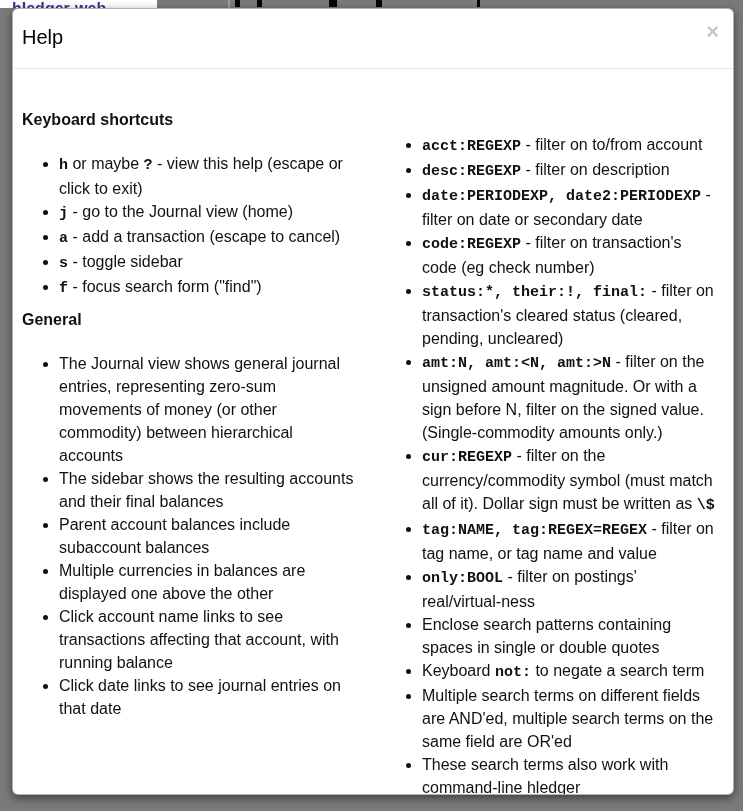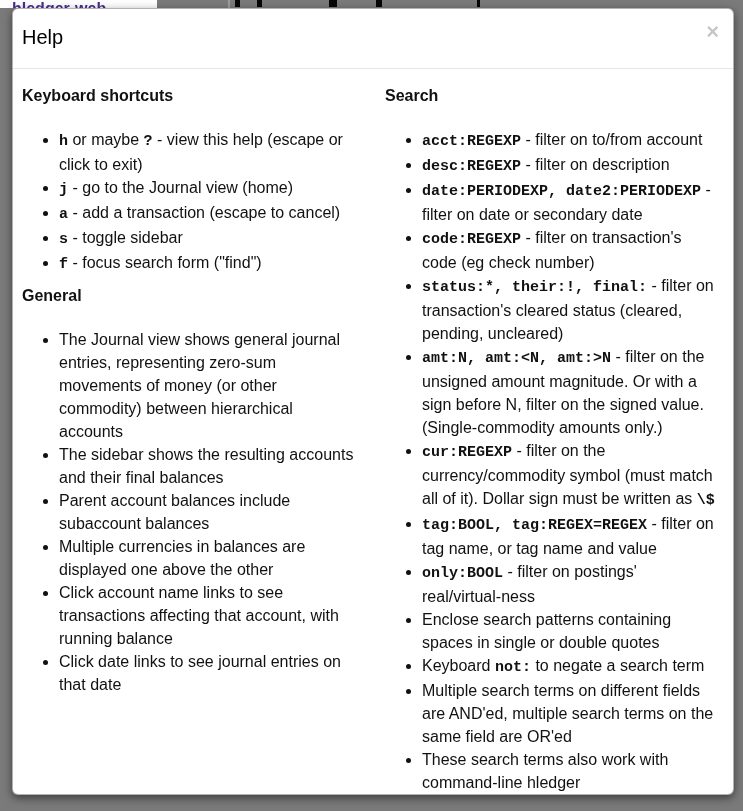--- a/index.html
+++ b/index.html
@@ -30,21 +30,21 @@
     box-shadow:0 3px 9px rgba(0,0,0,0.5); z-index:4; overflow:hidden;
   }
   .modal-header { position:relative; height:60px; padding:13px 15px 0 9px; border-bottom:1px solid #e5e5e5; }
   .modal-title { font-size:20px; font-weight:400; line-height:30px; color:#000; }
   .close-btn {
     position:absolute; right:14px; top:12px; font-size:22px; font-weight:bold;
     line-height:1; color:#000; opacity:0.22; cursor:pointer; border:none; background:none; padding:0;
     font-family:"Liberation Sans", sans-serif;
   }
   .modal-body { display:flex; padding:17px 18px 16px 9px; }
-  .col { width:333.5px; flex:0 0 auto; }
+  .col { width:333.5px; flex:0 0 auto;margin-top:24px; }
   .col-right { margin-left:29.5px; }
   .section-heading { font-size:16px; font-weight:bold; line-height:19px; color:#111; }
   .help-list + .section-heading { margin-top:5px; }
   .help-list { margin:23px 0 10px 0; padding:0 0 0 37px; list-style:disc; }
   .help-list li { font-size:16px; line-height:23px; color:#111; }
   code, .sep {
     font-family:"Liberation Mono", monospace;
     font-weight:bold; font-size:15px; color:#111;
   }
 </style>
@@ -85,30 +85,29 @@
         <ul class="help-list">
           <li><span>The Journal view shows general journal entries, representing zero-sum movements of money (or other commodity) between hierarchical accounts</span></li>
           <li><span>The sidebar shows the resulting accounts and their final balances</span></li>
           <li><span>Parent account balances include subaccount balances</span></li>
           <li><span>Multiple currencies in balances are displayed one above the other</span></li>
           <li><span>Click account name links to see transactions affecting that account, with running balance</span></li>
           <li><span>Click date links to see journal entries on that date</span></li>
         </ul>
       </div>
     <div class="col col-right">
-        <div class="section-heading">Search</div>
         <ul class="help-list">
           <li><code>acct:REGEXP</code><span> - filter on to/from account</span></li>
           <li><code>desc:REGEXP</code><span> - filter on description</span></li>
           <li><code>date:PERIODEXP</code><span class="sep">, </span><code>date2:PERIODEXP</code><span> - filter on date or secondary date</span></li>
           <li><code>code:REGEXP</code><span> - filter on transaction's code (eg check number)</span></li>
           <li><code>status:*</code><span class="sep">, </span><code>their:!</code><span class="sep">, </span><code>final:</code><span> - filter on transaction's cleared status (cleared, pending, uncleared)</span></li>
           <li><code>amt:N</code><span class="sep">, </span><code>amt:&lt;N</code><span class="sep">, </span><code>amt:&gt;N</code><span> - filter on the unsigned amount magnitude. Or with a sign before N, filter on the signed value. (Single-commodity amounts only.)</span></li>
           <li><code>cur:REGEXP</code><span> - filter on the currency/commodity symbol (must match all of it). Dollar sign must be written as </span><code>\$</code></li>
-          <li><code>tag:BOOL</code><span class="sep">, </span><code>tag:REGEX=REGEX</code><span> - filter on tag name, or tag name and value</span></li>
+          <li><code>tag:NAME</code><span class="sep">, </span><code>tag:REGEX=REGEX</code><span> - filter on tag name, or tag name and value</span></li>
           <li><code>only:BOOL</code><span> - filter on postings' real/virtual-ness</span></li>
           <li><span>Enclose search patterns containing spaces in single or double quotes</span></li>
           <li><span>Keyboard </span><code>not:</code><span> to negate a search term</span></li>
           <li><span>Multiple search terms on different fields are AND'ed, multiple search terms on the same field are OR'ed</span></li>
           <li><span>These search terms also work with command-line hledger</span></li>
         </ul>
       </div>
   </div>
 </div>
 

